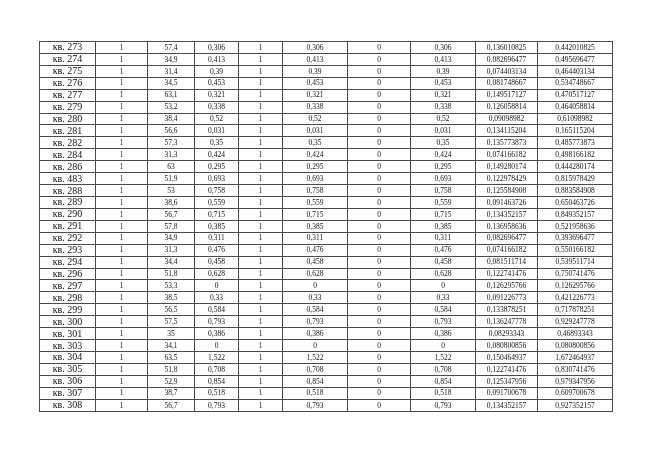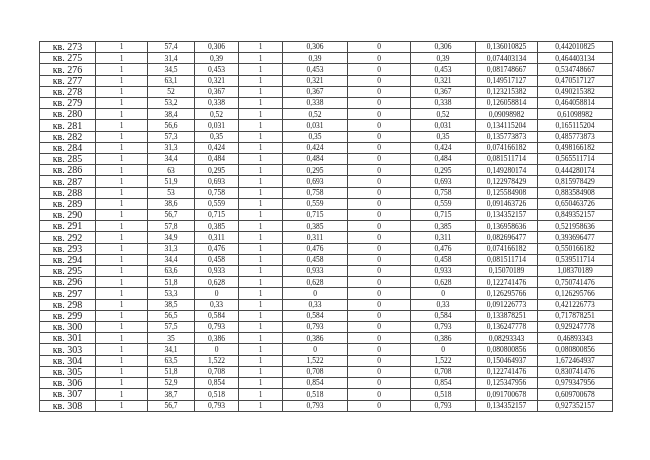--- a/index.html
+++ b/index.html
@@ -72,20 +72,32 @@
             <td>57,4</td>
             <td>0,306</td>
             <td>1</td>
             <td>0,306</td>
             <td>0</td>
             <td>0,306</td>
             <td>0,136010825</td>
             <td>0,442010825</td>
           </tr>
           <tr>
+            <td class="row-label">кв. 274</td>
+            <td>1</td>
+            <td>34,9</td>
+            <td>0,413</td>
+            <td>1</td>
+            <td>0,413</td>
+            <td>0</td>
+            <td>0,413</td>
+            <td>0,082696477</td>
+            <td>0,495696477</td>
+          </tr>
+          <tr>
             <td class="row-label">кв. 275</td>
             <td>1</td>
             <td>31,4</td>
             <td>0,39</td>
             <td>1</td>
             <td>0,39</td>
             <td>0</td>
             <td>0,39</td>
             <td>0,074403134</td>
             <td>0,464403134</td>
@@ -108,32 +120,20 @@
             <td>63,1</td>
             <td>0,321</td>
             <td>1</td>
             <td>0,321</td>
             <td>0</td>
             <td>0,321</td>
             <td>0,149517127</td>
             <td>0,470517127</td>
           </tr>
           <tr>
-            <td class="row-label">кв. 278</td>
-            <td>1</td>
-            <td>52</td>
-            <td>0,367</td>
-            <td>1</td>
-            <td>0,367</td>
-            <td>0</td>
-            <td>0,367</td>
-            <td>0,123215382</td>
-            <td>0,490215382</td>
-          </tr>
-          <tr>
             <td class="row-label">кв. 279</td>
             <td>1</td>
             <td>53,2</td>
             <td>0,338</td>
             <td>1</td>
             <td>0,338</td>
             <td>0</td>
             <td>0,338</td>
             <td>0,126058814</td>
             <td>0,464058814</td>
@@ -180,45 +180,33 @@
             <td>31,3</td>
             <td>0,424</td>
             <td>1</td>
             <td>0,424</td>
             <td>0</td>
             <td>0,424</td>
             <td>0,074166182</td>
             <td>0,498166182</td>
           </tr>
           <tr>
-            <td class="row-label">кв. 285</td>
-            <td>1</td>
-            <td>34,4</td>
-            <td>0,484</td>
-            <td>1</td>
-            <td>0,484</td>
-            <td>0</td>
-            <td>0,484</td>
-            <td>0,081511714</td>
-            <td>0,565511714</td>
-          </tr>
-          <tr>
             <td class="row-label">кв. 286</td>
             <td>1</td>
             <td>63</td>
             <td>0,295</td>
             <td>1</td>
             <td>0,295</td>
             <td>0</td>
             <td>0,295</td>
             <td>0,149280174</td>
             <td>0,444280174</td>
           </tr>
           <tr>
-            <td class="row-label">кв. 287</td>
+            <td class="row-label">кв. 483</td>
             <td>1</td>
             <td>51,9</td>
             <td>0,693</td>
             <td>1</td>
             <td>0,693</td>
             <td>0</td>
             <td>0,693</td>
             <td>0,122978429</td>
             <td>0,815978429</td>
           </tr>
@@ -298,32 +286,20 @@
             <td class="row-label">кв. 294</td>
             <td>1</td>
             <td>34,4</td>
             <td>0,458</td>
             <td>1</td>
             <td>0,458</td>
             <td>0</td>
             <td>0,458</td>
             <td>0,081511714</td>
             <td>0,539511714</td>
-          </tr>
-          <tr>
-            <td class="row-label">кв. 295</td>
-            <td>1</td>
-            <td>63,6</td>
-            <td>0,933</td>
-            <td>1</td>
-            <td>0,933</td>
-            <td>0</td>
-            <td>0,933</td>
-            <td>0,15070189</td>
-            <td>1,08370189</td>
           </tr>
           <tr>
             <td class="row-label">кв. 296</td>
             <td>1</td>
             <td>51,8</td>
             <td>0,628</td>
             <td>1</td>
             <td>0,628</td>
             <td>0</td>
             <td>0,628</td>

